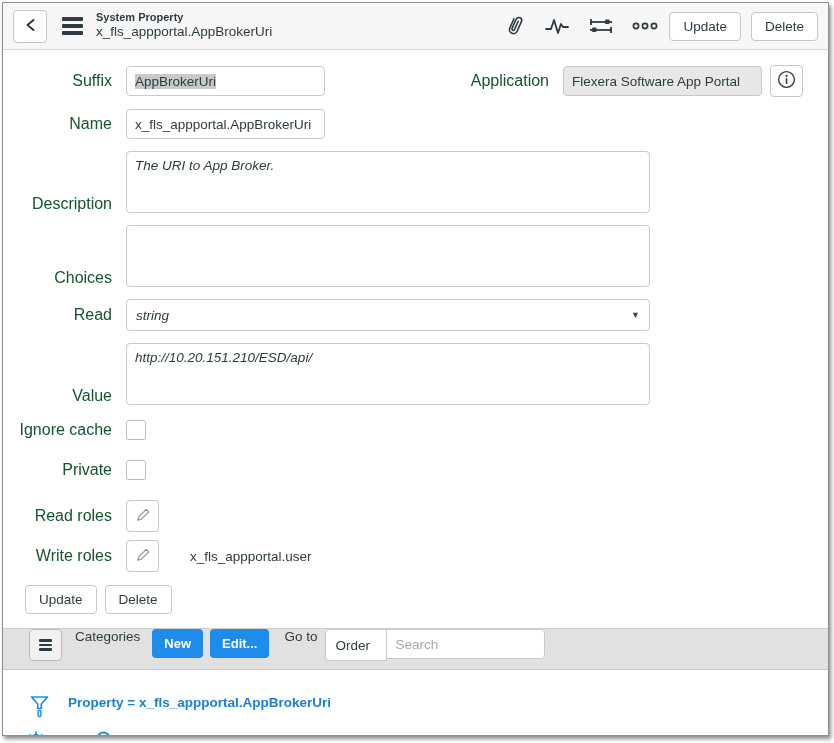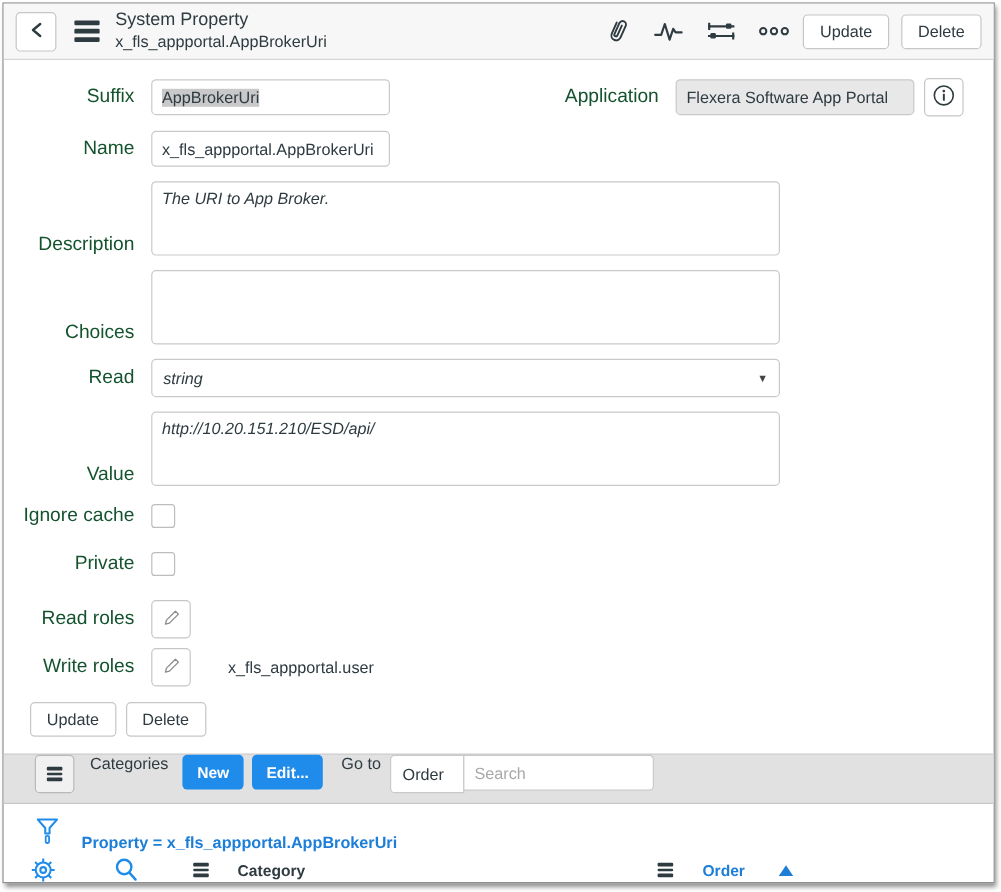--- a/index.html
+++ b/index.html
@@ -17,21 +17,21 @@
   }
   .back-btn {
     width: 34px; height: 33px; background: #fff; border: 1px solid #c6c6c6;
     border-radius: 4px; display: flex; align-items: center; justify-content: center;
     cursor: pointer;
   }
   .burger { margin-left: 15px; display: inline-block; }
   .burger i { display: block; width: 21px; height: 3.5px; background: #2e3b40; border-radius: 1px; margin: 3.5px 0; }
   .burger.small i { width: 13px; height: 2.5px; margin: 2.2px 0; }
   .titles { margin-left: 13px; line-height: 1.25; }
-  .title  { font-size: 15px; font-weight: normal; color: #2e3b40; }
+  .title  { font-size: 11px; font-weight: bold; color: #2e3b40; }
   .subtitle { font-size: 13.5px; color: #2e3b40; }
   .hdr-right { margin-left: auto; display: flex; align-items: center; gap: 19px; }
   .hdr-icon { display: flex; align-items: center; cursor: pointer; }
   .btn {
     background: #fff; border: 1px solid #c6c6c6; border-radius: 4px;
     font-family: "Liberation Sans", sans-serif; font-size: 13.5px; color: #2e3b40;
     padding: 6px 13px; cursor: pointer;
   }
   .hdr-right .btn { margin-left: -8px; }
   .hdr-right .btn + .btn { margin-left: -9px; }
@@ -88,21 +88,21 @@
     font-family: "Liberation Sans", sans-serif; font-size: 13px; font-weight: bold;
     padding: 7px 12px; cursor: pointer;
   }
   .tb-new { margin-left: 12px; }
   .tb-edit { margin-left: 7px; }
   .tb-goto { margin-left: 15px; font-size: 13.5px; color: #2e3b40; }
   .tb-select { margin-left: 8px; width: 62px; height: 30px; background: #fff; border-radius: 4px 0 0 4px; }
   .tb-search { width: 159px; height: 30px; border-radius: 0 4px 4px 0; margin-left: -1px; }
   .tb-search::placeholder { color: #a8a8a8; }
   
-  .filter-row { display: flex; align-items: flex-end; margin-top: 9px; height: 31px; }
+  .filter-row { display: flex; align-items: flex-start; margin-top: 25px; height: 31px; }
   .funnel { margin-left: 27px; flex: none; }
   .filter-text { margin-left: 19px; font-size: 13.5px; font-weight: bold; color: #1d7ed8; }
   .list-header {
     display: flex; align-items: center; height: 29px; border-bottom: 1px solid #b8b8b8; margin-top: 1px;
   }
   .lh-gear { margin-left: 22px; cursor: pointer; display: flex; }
   .lh-search { margin-left: 47px; cursor: pointer; display: flex; }
   .col-head { display: flex; align-items: center; gap: 24px; cursor: pointer; }
   .col-cat { margin-left: 45px; }
   .col-order { margin-left: 294px; }

